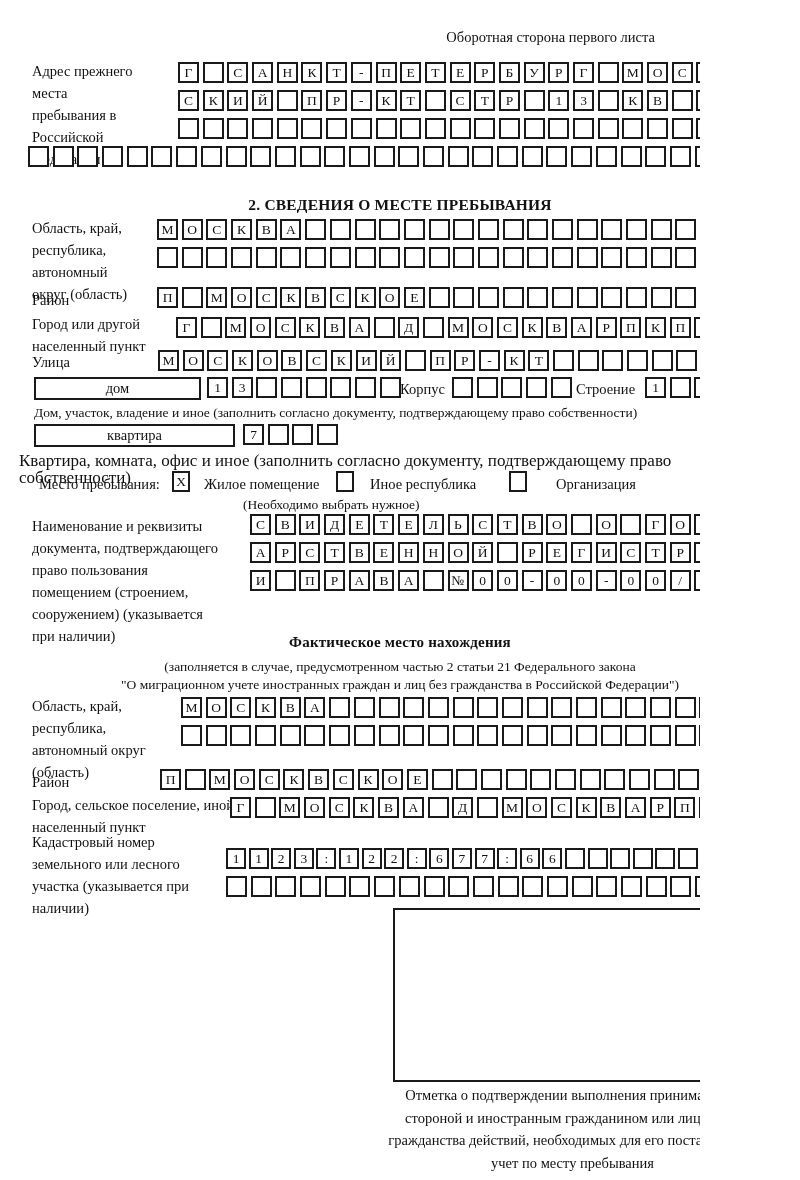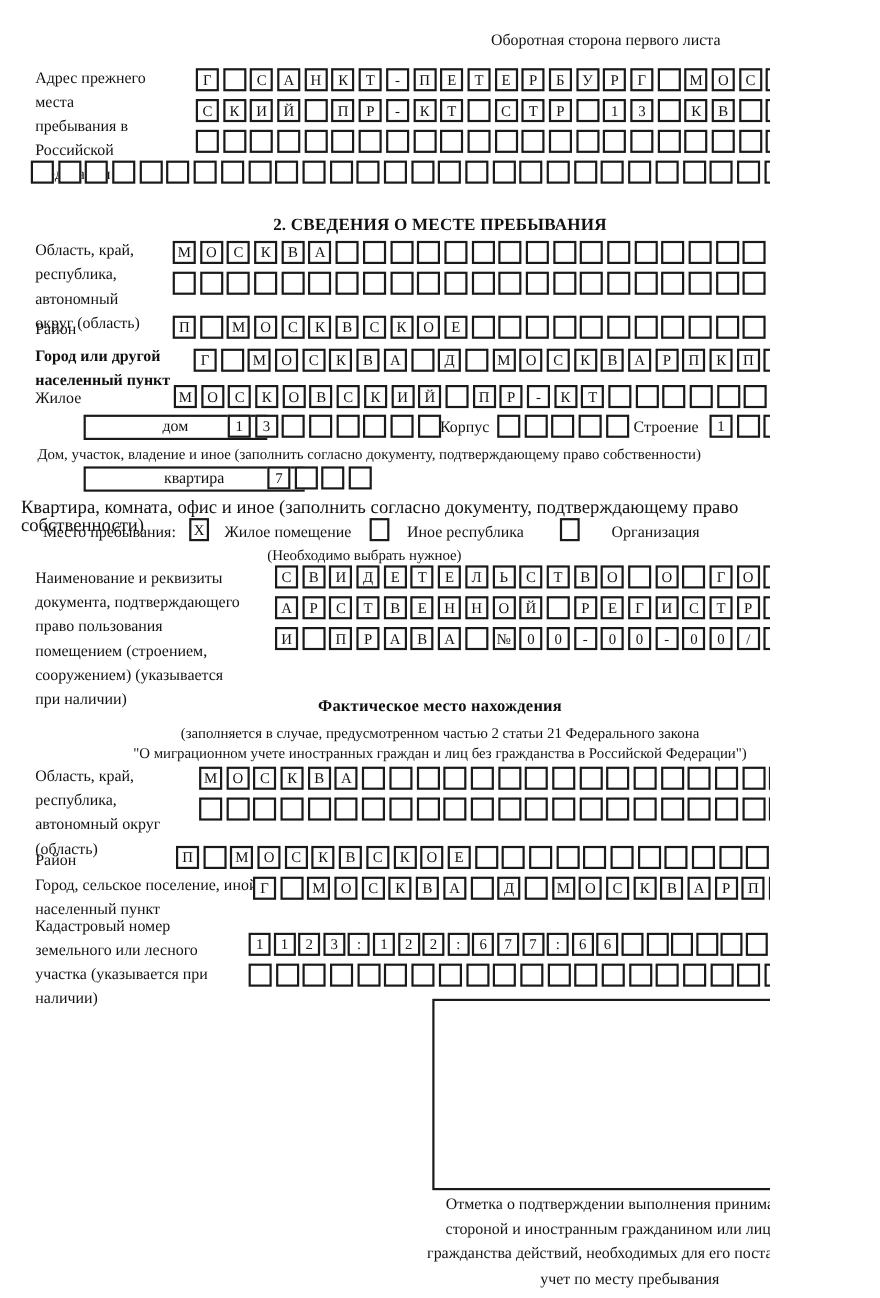--- a/index.html
+++ b/index.html
@@ -17,21 +17,21 @@
   .boxrow.narrow{gap:2.6px;}
   .cbox{
     box-sizing:border-box;flex:none;width:21px;height:21px;
     border:2px solid #1a1a1a;background:#fff;
     display:flex;align-items:center;justify-content:center;
     font-size:13.5px;font-family:"Liberation Serif","DejaVu Serif",serif;color:#111;
   }
   .narrow .cbox{width:20px;}
   .bigbox{
     box-sizing:border-box;position:absolute;height:23px;border:2px solid #1a1a1a;
-    display:flex;align-items:center;justify-content:center;font-size:14.5px;background:#fff;margin-left:42px;
+    display:flex;align-items:center;justify-content:center;font-size:14.5px;background:#fff;
   }
   .checkbox{
     box-sizing:border-box;position:absolute;width:18px;height:21px;border:2px solid #1a1a1a;
     display:flex;align-items:center;justify-content:center;font-size:13.5px;background:#fff;
   }
   .markbox{box-sizing:border-box;position:absolute;border:2px solid #1a1a1a;background:#fff;}
 </style>
 </head>
 <body>
 
@@ -230,21 +230,21 @@
       <span class="cbox"></span>
       <span class="cbox"></span>
       <span class="cbox"></span>
       <span class="cbox"></span>
       <span class="cbox"></span>
       <span class="cbox"></span>
       <span class="cbox"></span>
       <span class="cbox"></span>
     </div>
 
-  <div class="abs label" style="left:32px;top:313px;width:150px;font-weight:bold;">Город или другой населенный пункт</div>
+  <div class="abs label" style="left:32px;top:313px;width:150px;">Город или другой населенный пункт</div>
   <div class="boxrow" style="left:176px;top:317px;">
       <span class="cbox">Г</span>
       <span class="cbox"></span>
       <span class="cbox">М</span>
       <span class="cbox">О</span>
       <span class="cbox">С</span>
       <span class="cbox">К</span>
       <span class="cbox">В</span>
       <span class="cbox">А</span>
       <span class="cbox"></span>
@@ -258,21 +258,21 @@
       <span class="cbox">А</span>
       <span class="cbox">Р</span>
       <span class="cbox">П</span>
       <span class="cbox">К</span>
       <span class="cbox">П</span>
       <span class="cbox"></span>
       <span class="cbox"></span>
       <span class="cbox"></span>
     </div>
 
-  <div class="abs label" style="left:32px;top:351px;">Жилое</div>
+  <div class="abs label" style="left:32px;top:351px;">Улица</div>
   <div class="boxrow" style="left:158px;top:350px;">
       <span class="cbox">М</span>
       <span class="cbox">О</span>
       <span class="cbox">С</span>
       <span class="cbox">К</span>
       <span class="cbox">О</span>
       <span class="cbox">В</span>
       <span class="cbox">С</span>
       <span class="cbox">К</span>
       <span class="cbox">И</span>

